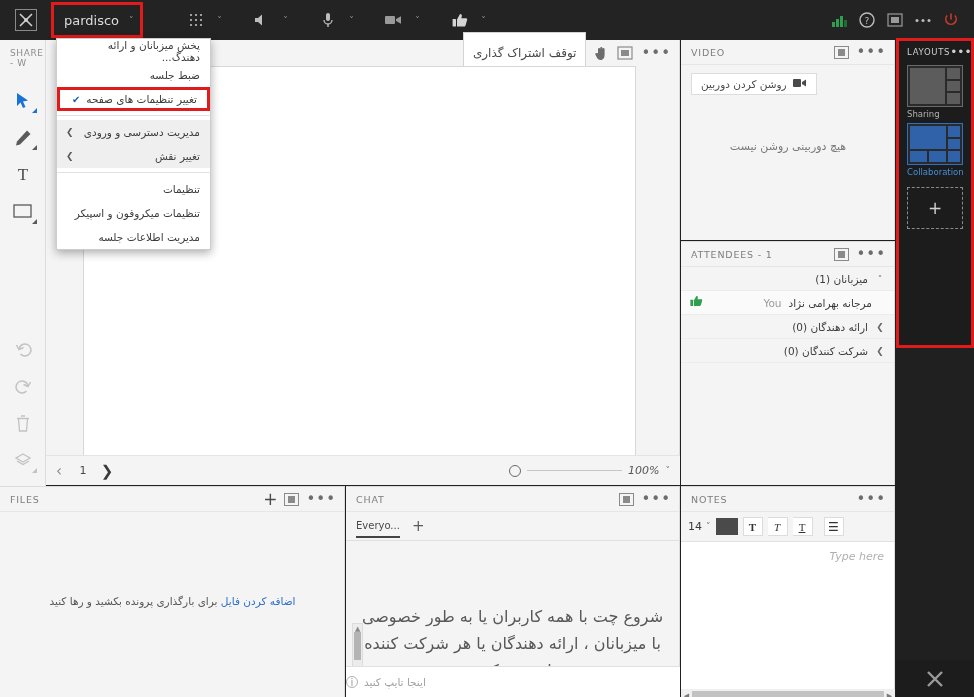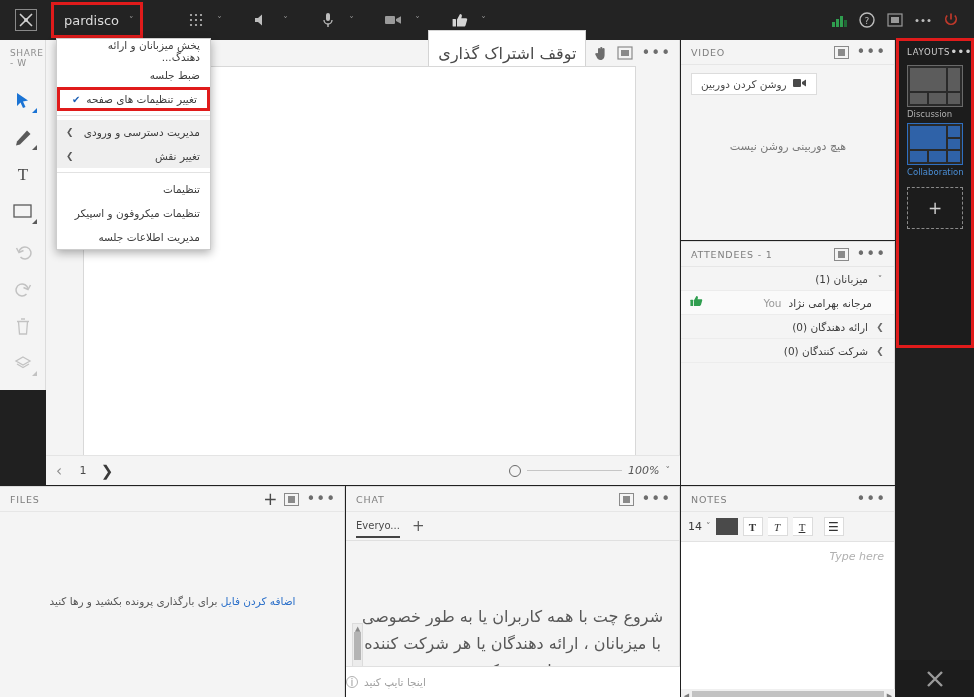--- a/index.html
+++ b/index.html
@@ -32,21 +32,21 @@
   .tb-icon {
     color: #bdbdbd; display: flex; align-items: center; justify-content: center;
     width: 26px; height: 26px;
   }
   .tb-chev { width: 22px; text-align: center; color: #9a9a9a; font-size: 9px; }
   .spacer { flex: 1; }
   .tb-right { display: flex; align-items: center; gap: 2px; padding-right: 10px; }
 
   
   #toolrail {
-    position: absolute; left: 0; top: 40px; width: 46px; height: 350px;
+    position: absolute; left: 0; top: 40px; width: 46px; height: 447px;
     background: #f4f4f4; border-right: 1px solid #dcdcdc;
   }
   .rail-head { font-size: 9px; color: #8d8d8d; letter-spacing: .6px; padding: 8px 0 0 10px; }
   .rail-tools { margin-top: 14px; }
   .rail-btn {
     width: 46px; height: 37px; display: flex; align-items: center;
     justify-content: center; position: relative; color: #5a5a5a;
   }
   .rail-btn.active { color: #1a73d4; }
   .rail-corner {
@@ -59,21 +59,21 @@
   
   #share {
     position: absolute; left: 46px; top: 40px; width: 634px; height: 445px;
     background: #f4f4f4; border-right: 1px solid #dcdcdc;
   }
   #share-head {
     height: 26px; display: flex; align-items: center; justify-content: flex-end;
     padding-right: 8px; gap: 8px;
   }
   .stop-share {
-    background: #fff; border: 1px solid #d4d4d4; font-size: 16px; color: #4a4a4a;
+    background: #fff; border: 1px solid #d4d4d4; font-size: 12px; color: #4a4a4a;
     padding: 13px 9px; direction: rtl;
   }
   .hd-icon { color: #6d6d6d; display: flex; align-items: center; }
   .pop-icon { width: 15px; height: 13px; border: 1px solid #8a8a8a; position: relative; }
   .pop-icon::after {
     content: ''; position: absolute; left: 3px; top: 2px; right: 3px; bottom: 2px;
     background: #8a8a8a;
   }
   .dots { font-size: 15px; color: #6d6d6d; letter-spacing: 1px; line-height: 8px; }
   #canvas {
@@ -495,37 +495,32 @@
       <span>شرکت کنندگان (0)</span>
     </div>
   </div>
 
   <div id="layouts">
     <div class="ly-head">
       <span class="ly-title">LAYOUTS</span>
       <span style="color:#cfcfcf;font-size:12px;line-height:6px;">•••</span>
     </div>
 
-
     <div class="ly-item">
       <div class="ly-thumb">
-        <div class="ly-col" style="flex:1;">
-          <div class="cell" style="flex:2;"></div>
-          <div style="display:flex;gap:2px;flex:1;">
-            <div class="cell" style="flex:1;"></div>
-            <div class="cell" style="flex:1;"></div>
-          </div>
-        </div>
-        <div class="ly-col" style="width:12px;">
-          <div class="cell" style="flex:2;"></div>
+        <div class="cell" style="flex:1;"></div>
+        <div class="ly-col" style="width:13px;">
+          <div class="cell" style="flex:1;"></div>
+          <div class="cell" style="flex:1;"></div>
           <div class="cell" style="flex:1;"></div>
         </div>
       </div>
-      <div class="ly-label">Discussion</div>
-    </div>
+      <div class="ly-label">Sharing</div>
+    </div>
+
 
     <div class="ly-item">
       <div class="ly-thumb sel">
         <div class="ly-col" style="flex:1;">
           <div class="cell on" style="flex:2;"></div>
           <div style="display:flex;gap:2px;flex:1;">
             <div class="cell on" style="flex:1;"></div>
             <div class="cell on" style="flex:1;"></div>
           </div>
         </div>

